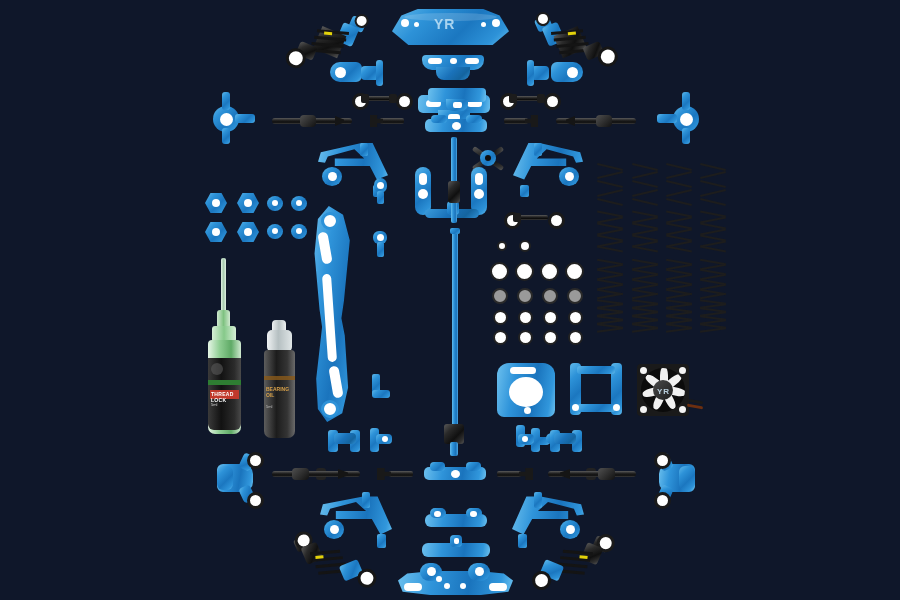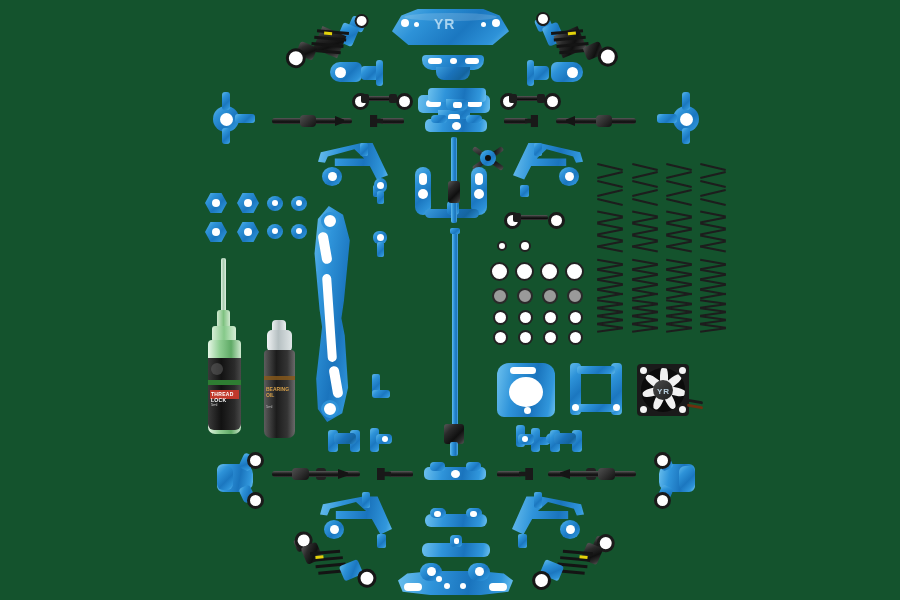--- a/index.html
+++ b/index.html
@@ -1,21 +1,21 @@
 <!DOCTYPE html>
 <html><head>
 <meta charset="utf-8">
 <title>RC Aluminum Upgrade Parts Kit</title>
 <style>
   html,body{margin:0;padding:0;background:#ffffff;}
   body{font-family:"Liberation Sans",sans-serif;}
   #stage{
     position:relative;
     width:900px;height:600px;
-    background:#14532d;
+    background:#0f172a;
     overflow:hidden;
   }
   .part{position:absolute;}
 
   
   .alu{
     background:linear-gradient(135deg,#5fb8ea 0%,#2d92d8 28%,#1b77c0 60%,#2d92d8 85%,#63bcec 100%);
   }
   .alu-v{
     background:linear-gradient(100deg,#6cc0ee 0%,#2f94da 30%,#1a74bd 62%,#3197dc 88%,#6ec2ef 100%);

